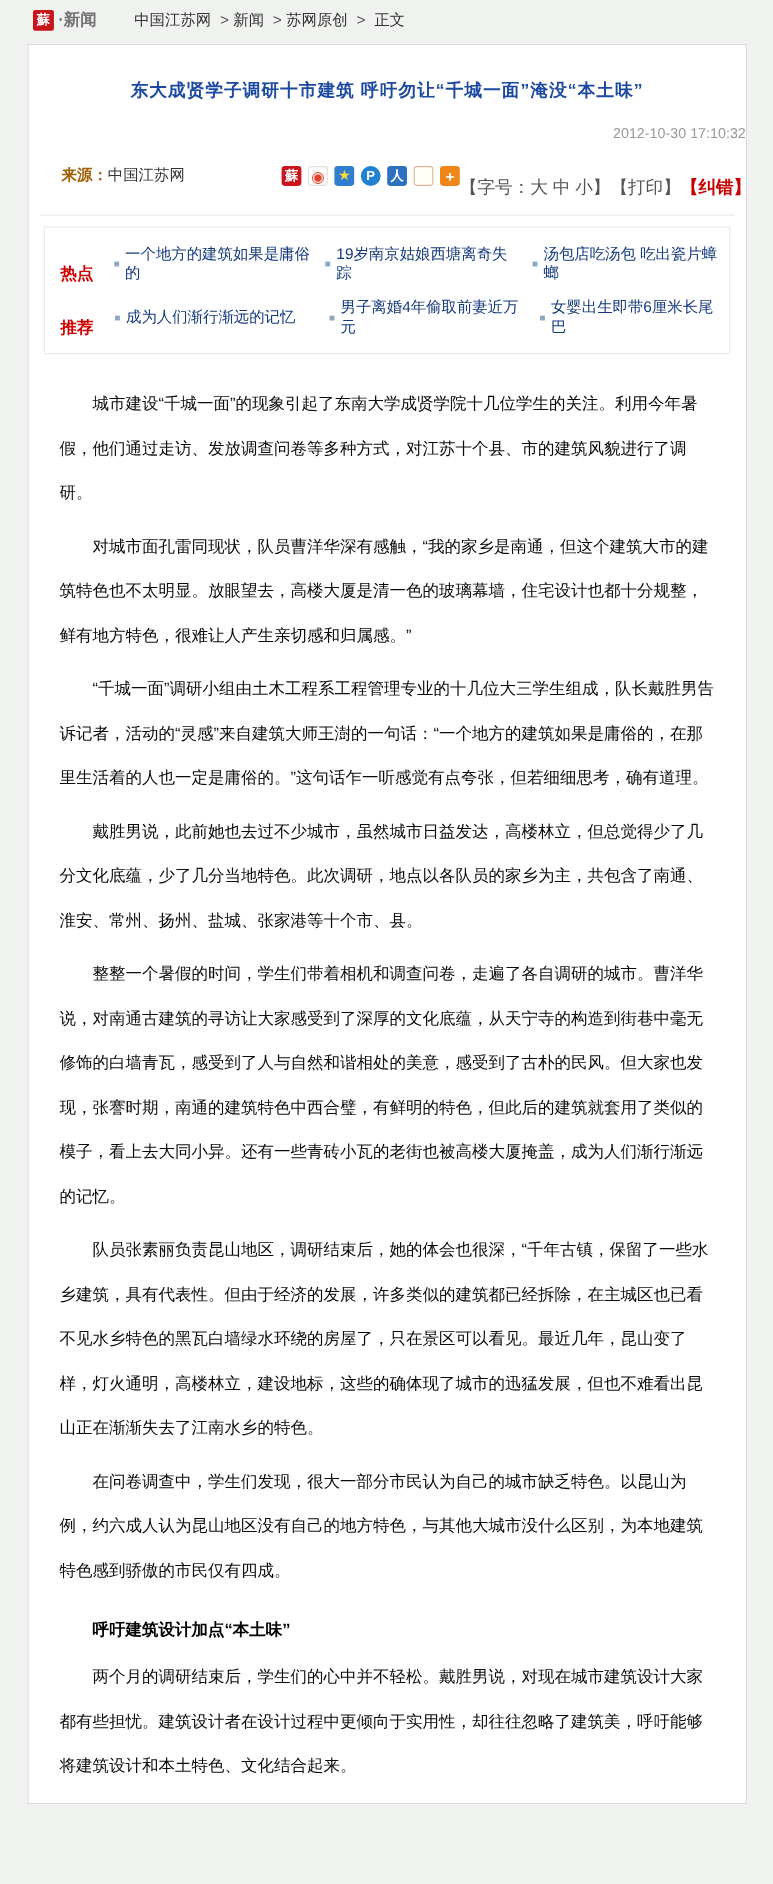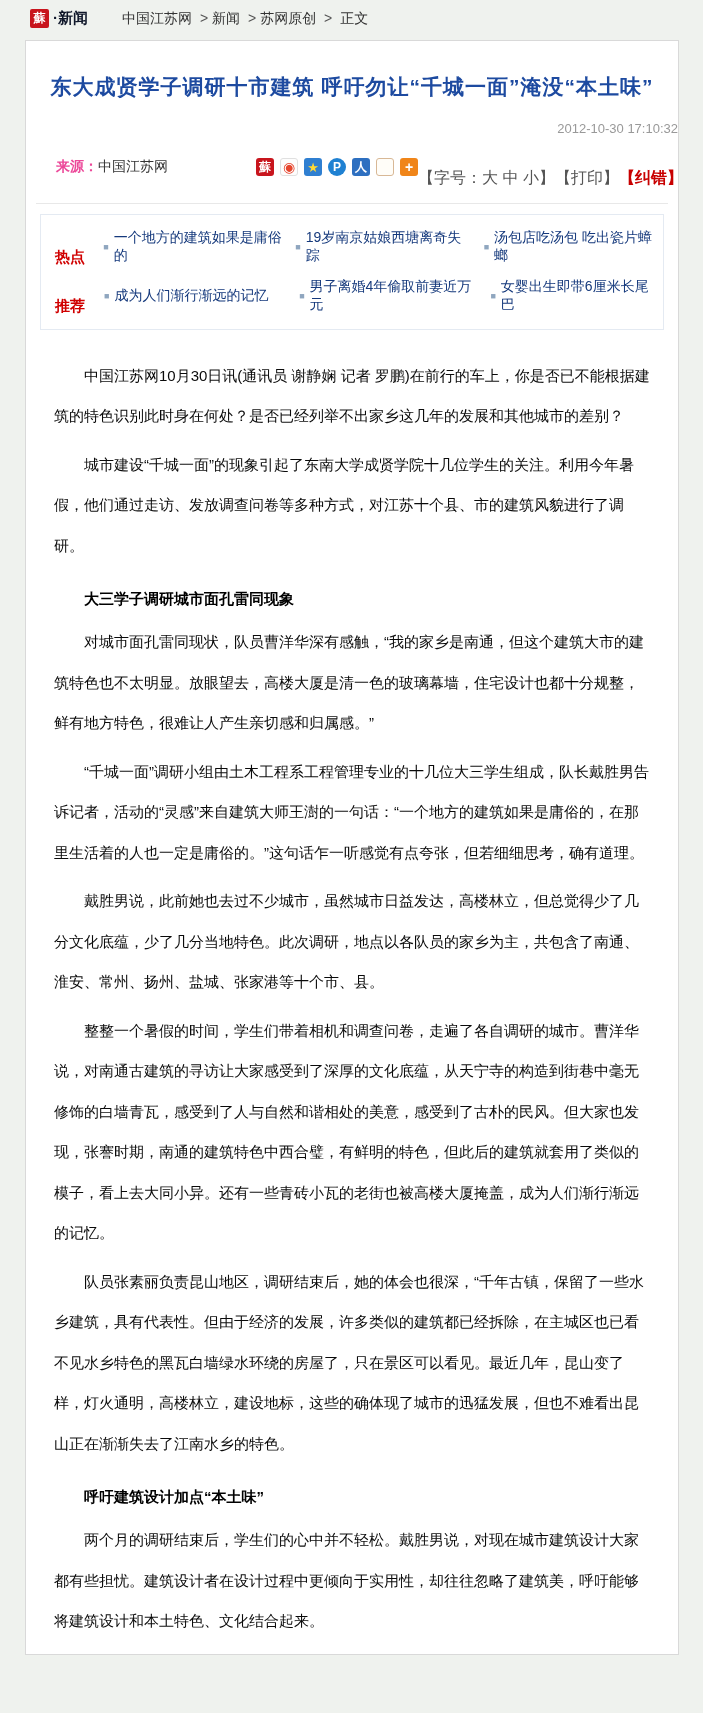--- a/index.html
+++ b/index.html
@@ -9,40 +9,40 @@
     font-family:"Liberation Sans","DejaVu Sans",sans-serif;
     color:#333;
   }
   
   .topbar { display:flex; align-items:center; padding:9px 0 6px 30px; }
   .su-logo {
     display:inline-flex; align-items:center; justify-content:center;
     width:19px; height:19px; background:#c8151d; color:#fff;
     font-size:12px; font-weight:bold; border-radius:2px;
   }
-  .site-section { color:#0f172a; font-weight:bold; font-size:15px; margin-left:4px; }
+  .site-section { color:#737373; font-weight:bold; font-size:15px; margin-left:4px; }
   .breadcrumb { margin-left:34px; font-size:14px; color:#333; }
   .breadcrumb span { cursor:pointer; }
   .breadcrumb .sep { color:#555; margin:0 4px; cursor:default; }
 
   
   .article-box {
     width:654px; margin:6px 0 0 25px; background:#fff;
     border:1px solid #d9d9d9; padding-bottom:4px;
   }
   .article-title {
-    color:#1d4aa0; font-size:21px; font-weight:bold; text-align:center;
+    color:#1d4aa0; font-size:16px; font-weight:bold; text-align:center;
     padding:30px 24px 10px; line-height:1.5; letter-spacing:1px;
   }
   .meta-date { font-size:13px; color:#999; padding:8px 0 0 30px;text-align:right; }
   .meta-row {
     display:flex; align-items:center; padding:10px 16px 14px 30px;
   }
   .meta-source { font-size:14px; white-space:nowrap; }
-  .meta-source .src-label { color:#ec4899; font-weight:bold;font-family:Liberation Serif, serif; }
+  .meta-source .src-label { color:#a16207; font-weight:bold;font-family:Liberation Serif, serif; }
   .meta-source .src-value { color:#333; }
   .share-bar { display:flex; align-items:center; gap:6px; margin-left:88px; }
   .share-ic {
     width:18px; height:18px; display:inline-flex; align-items:center; justify-content:center;
     font-size:12px; font-weight:bold; border-radius:3px; cursor:pointer; line-height:1;
   }
   .ic-su     { background:#c8151d; color:#fff; }
   .ic-weibo  { background:#fdfdfd; border:1px solid #e0e0e0; color:#e6452d; font-size:14px; }
   .ic-qzone  { background:#2f7fd1; color:#ffd935; font-size:13px; }
   .ic-peng   { background:#1f81d2; color:#fff; border-radius:50%; }
@@ -146,26 +146,25 @@
         <span class="txt">男子离婚4年偷取前妻近万元</span>
       </span>
       <span class="hot-link">
         <span class="bullet">■</span>
         <span class="txt">女婴出生即带6厘米长尾巴</span>
       </span>
     </div>
   </div>
 
   <div class="article-body">
-    <p>中国江苏网10月30日讯(通讯员 谢静娴 记者 罗鹏)在前行的车上，你是否已不能根据建筑的特色识别此时身在何处？是否已经列举不出家乡这几年的发展和其他城市的差别？</p>
     <p>城市建设“千城一面”的现象引起了东南大学成贤学院十几位学生的关注。利用今年暑假，他们通过走访、发放调查问卷等多种方式，对江苏十个县、市的建筑风貌进行了调研。</p>
-    <h3>大三学子调研城市面孔雷同现象</h3>
     <p>对城市面孔雷同现状，队员曹洋华深有感触，“我的家乡是南通，但这个建筑大市的建筑特色也不太明显。放眼望去，高楼大厦是清一色的玻璃幕墙，住宅设计也都十分规整，鲜有地方特色，很难让人产生亲切感和归属感。”</p>
     <p>“千城一面”调研小组由土木工程系工程管理专业的十几位大三学生组成，队长戴胜男告诉记者，活动的“灵感”来自建筑大师王澍的一句话：“一个地方的建筑如果是庸俗的，在那里生活着的人也一定是庸俗的。”这句话乍一听感觉有点夸张，但若细细思考，确有道理。</p>
     <p>戴胜男说，此前她也去过不少城市，虽然城市日益发达，高楼林立，但总觉得少了几分文化底蕴，少了几分当地特色。此次调研，地点以各队员的家乡为主，共包含了南通、淮安、常州、扬州、盐城、张家港等十个市、县。</p>
     <p>整整一个暑假的时间，学生们带着相机和调查问卷，走遍了各自调研的城市。曹洋华说，对南通古建筑的寻访让大家感受到了深厚的文化底蕴，从天宁寺的构造到街巷中毫无修饰的白墙青瓦，感受到了人与自然和谐相处的美意，感受到了古朴的民风。但大家也发现，张謇时期，南通的建筑特色中西合璧，有鲜明的特色，但此后的建筑就套用了类似的模子，看上去大同小异。还有一些青砖小瓦的老街也被高楼大厦掩盖，成为人们渐行渐远的记忆。</p>
     <p>队员张素丽负责昆山地区，调研结束后，她的体会也很深，“千年古镇，保留了一些水乡建筑，具有代表性。但由于经济的发展，许多类似的建筑都已经拆除，在主城区也已看不见水乡特色的黑瓦白墙绿水环绕的房屋了，只在景区可以看见。最近几年，昆山变了样，灯火通明，高楼林立，建设地标，这些的确体现了城市的迅猛发展，但也不难看出昆山正在渐渐失去了江南水乡的特色。</p>
+    <p>在问卷调查中，学生们发现，很大一部分市民认为自己的城市缺乏特色。以昆山为例，约六成人认为昆山地区没有自己的地方特色，与其他大城市没什么区别，为本地建筑特色感到骄傲的市民仅有四成。</p>
     <h3>呼吁建筑设计加点“本土味”</h3>
     <p>两个月的调研结束后，学生们的心中并不轻松。戴胜男说，对现在城市建筑设计大家都有些担忧。建筑设计者在设计过程中更倾向于实用性，却往往忽略了建筑美，呼吁能够将建筑设计和本土特色、文化结合起来。</p>
 
   </div>
 
 </div>
 
 </body></html>

